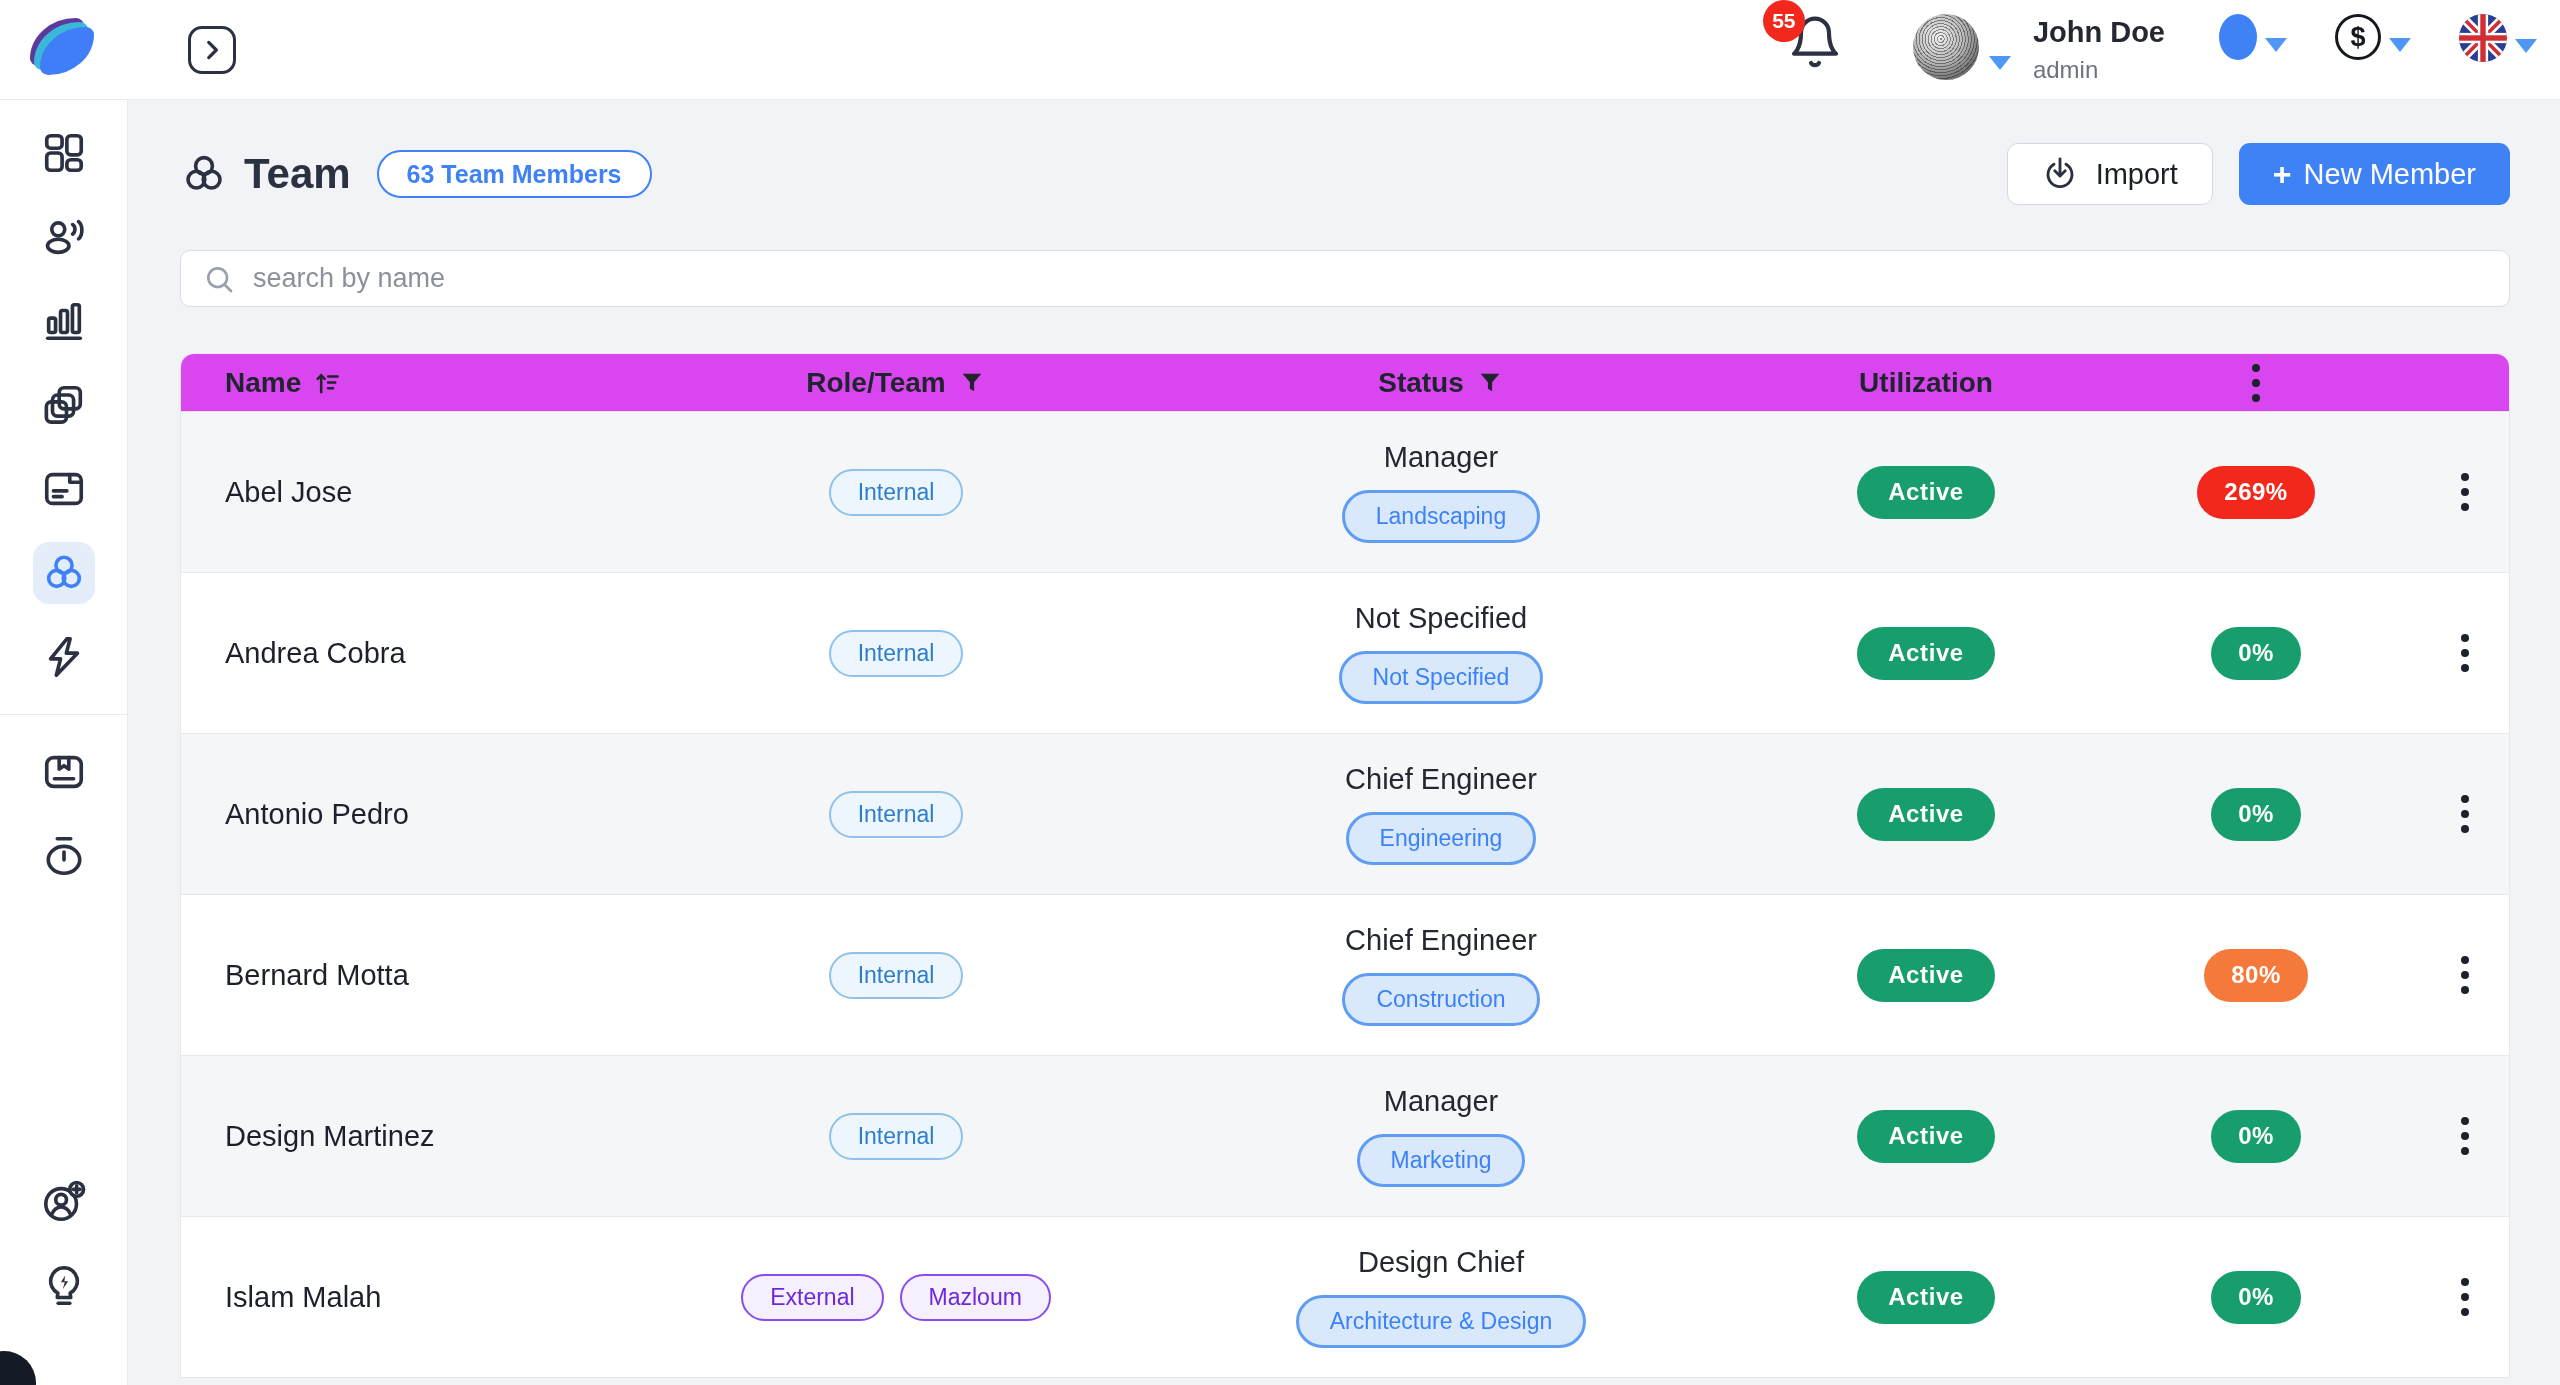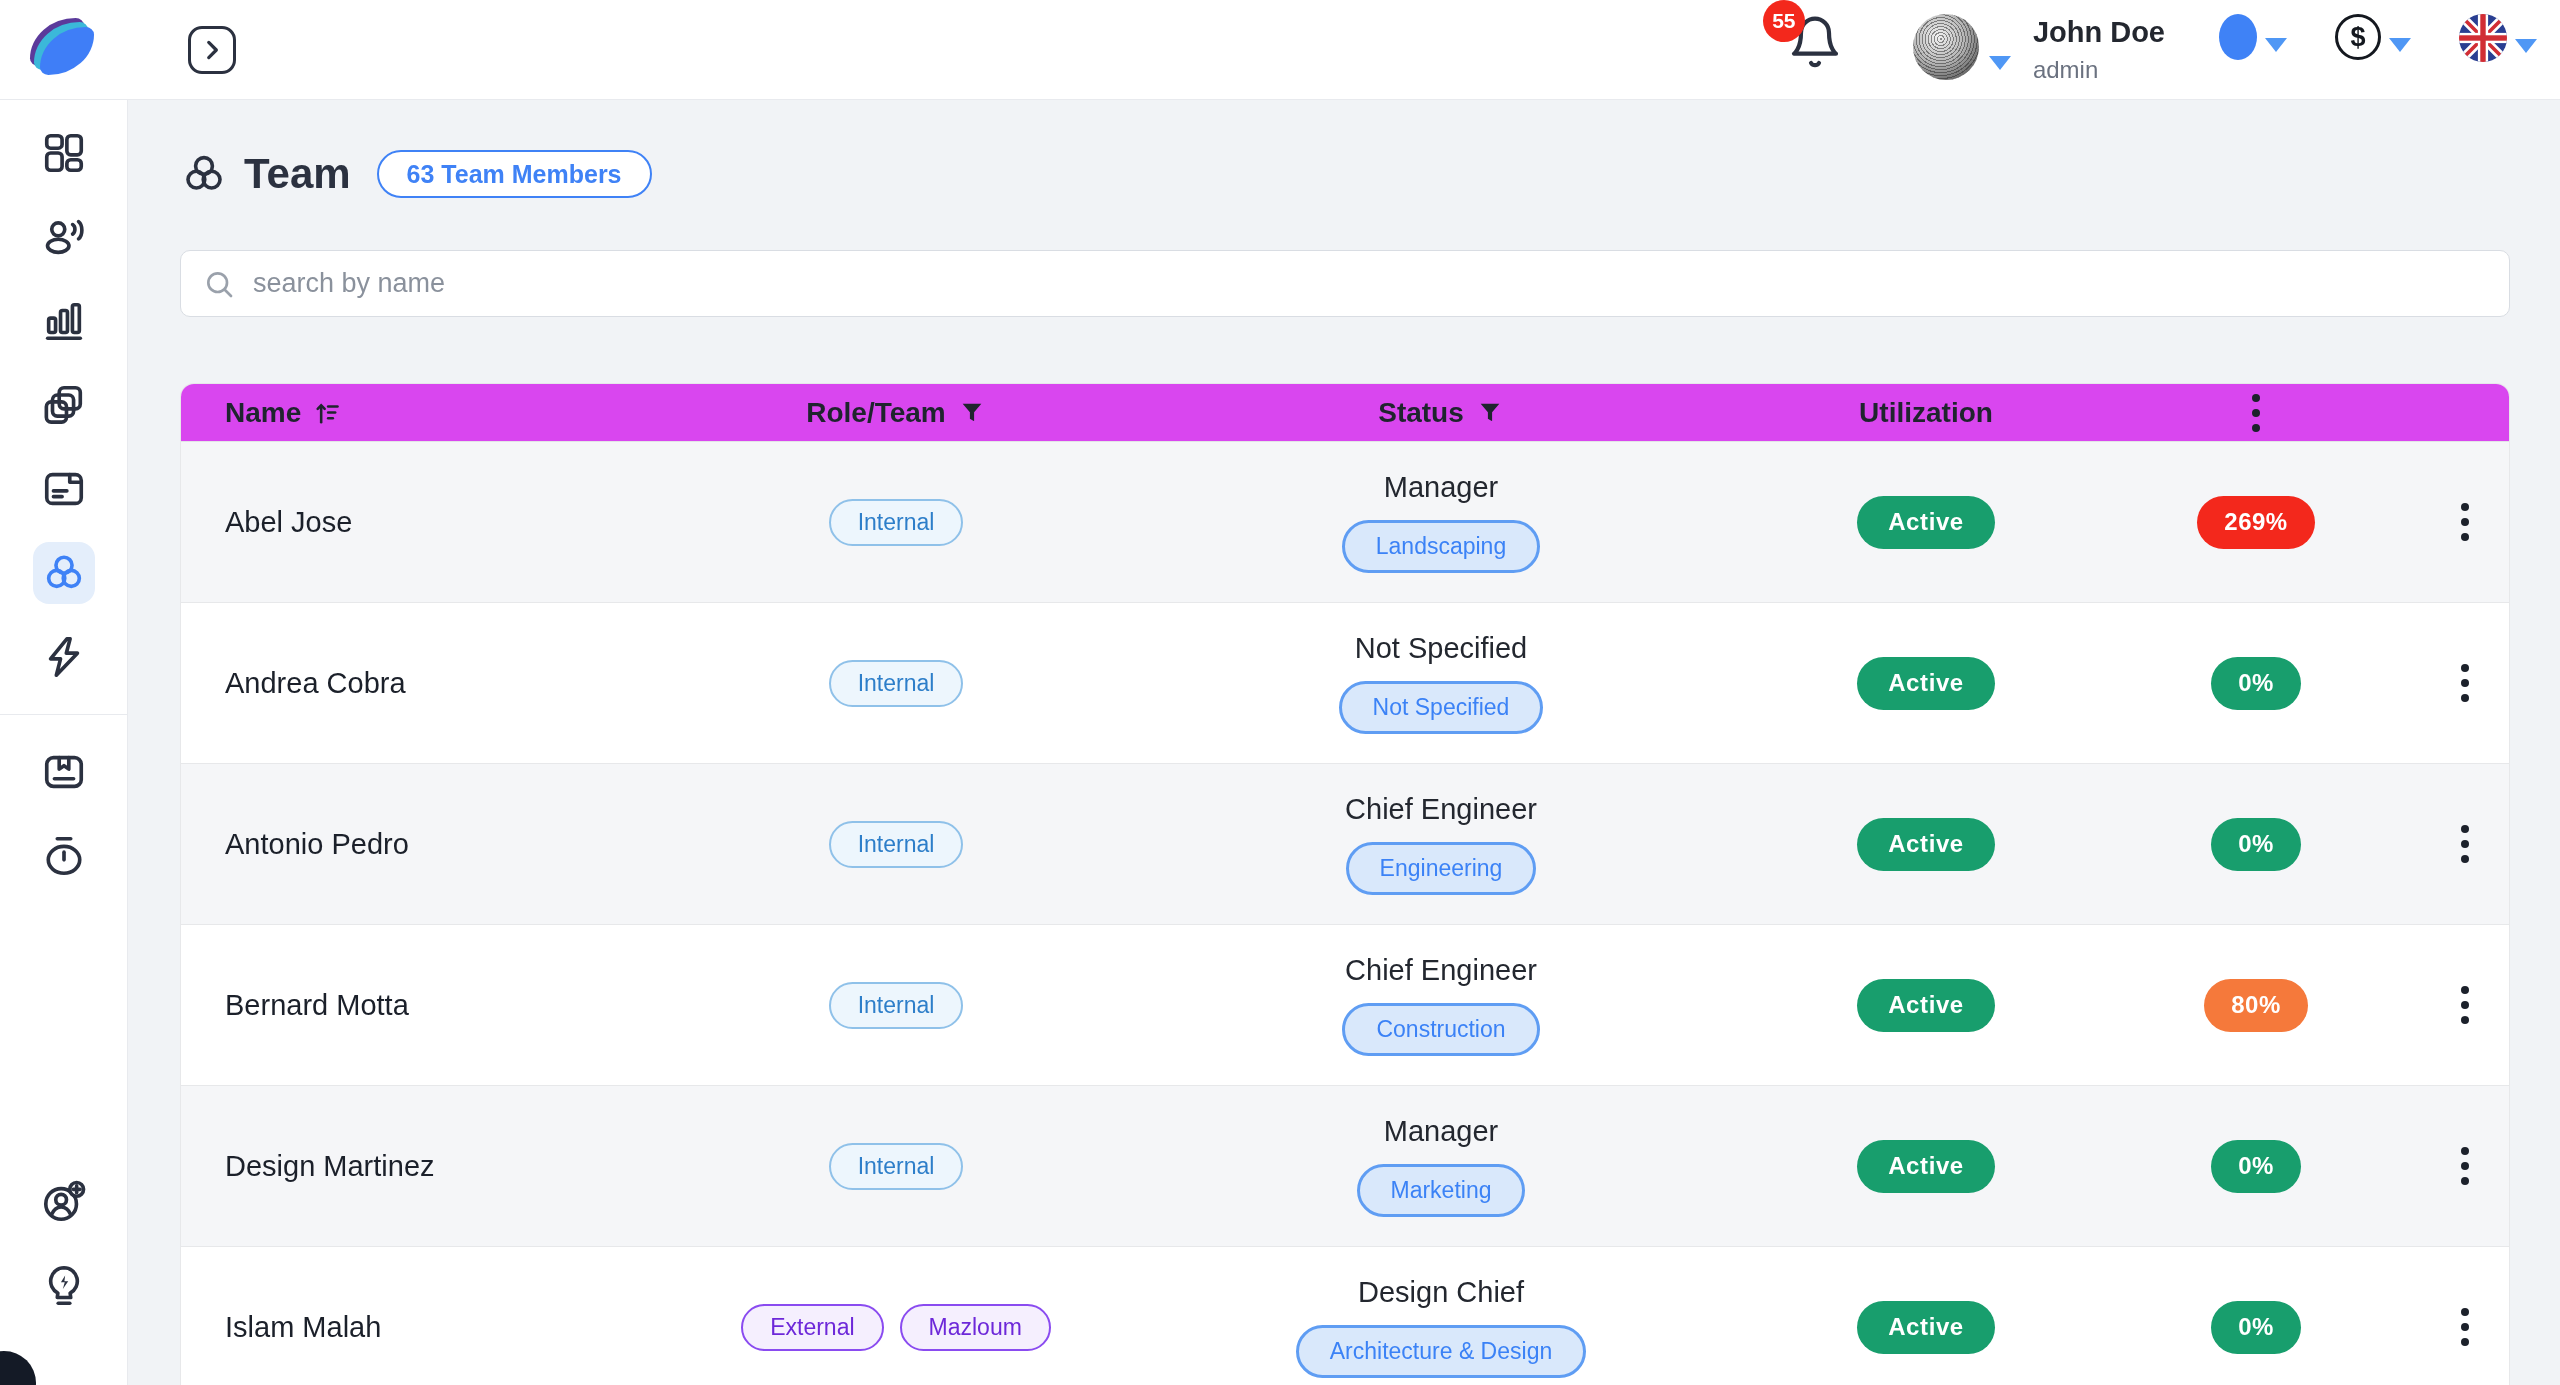--- a/index.html
+++ b/index.html
@@ -62,22 +62,22 @@
   .count-pill { margin-left:26px; height:48px; padding:0 28px; border:2.5px solid #3f82f6; border-radius:26px;
                 color:#3f82f6; font-size:25px; font-weight:bold; display:flex; align-items:center; background:#fff; }
   .header-actions { margin-left:auto; display:flex; align-items:center; }
   .btn { height:62px; border-radius:11px; display:flex; align-items:center; justify-content:center;
          font-size:29px; cursor:pointer; border:none; font-family:inherit; }
   .import-btn { background:#fff; border:1.5px solid #d5d9df; color:#1b1f27; padding:0 34px; margin-right:26px; }
   .import-btn svg { width:36px; height:36px; margin-right:18px; stroke:#2b3140; }
   .new-member-btn { background:#3f82f6; color:#fff; padding:0 34px; }
   .new-member-btn .plus { font-weight:bold; font-size:32px; margin-right:4px; }
 
-  .search-bar { height:67px; background:#fff; border:1.5px solid #d9dde3; border-radius:10px;
-                display:flex; align-items:center; padding:0 22px; margin-bottom:66px; }
+  .search-bar { height:57px; background:#fff; border:1.5px solid #d9dde3; border-radius:10px;
+                display:flex; align-items:center; padding:0 22px; margin-bottom:46px; }
   .search-bar svg { width:32px; height:32px; stroke:#9aa1ab; margin-right:18px; flex:0 0 auto; }
   .search-bar input { border:none; outline:none; flex:1; font-size:27px; color:#374151; font-family:inherit;
                       background:transparent; }
   .search-bar input::placeholder { color:#8a919c; }
 
   
   .table { background:#fff; border:1px solid #e7e8ea; border-bottom:none; border-radius:14px 14px 0 0; overflow:hidden; }
   .trow, .thead-row { display:grid; grid-template-columns:490px 450px 640px 330px 330px 88px; align-items:center; }
   .thead-row { height:58px; border-bottom:1px solid #e3e4e7; background:#d946ef; }
   .th { font-size:28px; font-weight:bold; color:#1f242e; display:flex; align-items:center; justify-content:center;
@@ -280,20 +280,34 @@
   <div class="page-header">
     <div class="page-title-group">
       <svg viewBox="0 0 24 24" fill="none" stroke-width="1.8" stroke-linecap="round">
           <circle cx="12" cy="8" r="4.2"></circle>
           <circle cx="8.2" cy="14.8" r="4.2"></circle>
           <circle cx="15.8" cy="14.8" r="4.2"></circle>
         </svg>
       <h1 class="page-title">Team</h1>
       <span class="count-pill">63 Team Members</span>
     </div>
+    <div class="header-actions">
+      <button class="btn import-btn">
+        <svg viewBox="0 0 24 24" fill="none" stroke="#2b3140" stroke-width="1.9" stroke-linecap="round" stroke-linejoin="round">
+            <path d="M8 5.5a8 8 0 1 0 8 0"></path>
+            <path d="M12 2v11"></path>
+            <path d="M8.5 9.8 12 13.3l3.5-3.5"></path>
+          </svg>
+        <span>Import</span>
+      </button>
+      <button class="btn new-member-btn">
+        <span class="plus">+</span>&nbsp;
+        <span>New Member</span>
+      </button>
+    </div>
   </div>
 
   <div class="search-bar">
     <svg viewBox="0 0 24 24" fill="none" stroke-width="2" stroke-linecap="round">
         <circle cx="11" cy="11" r="7"></circle>
         <path d="M16.5 16.5 21 21"></path>
       </svg>
     <input type="text" placeholder="search by name" style="">
   </div>
 

